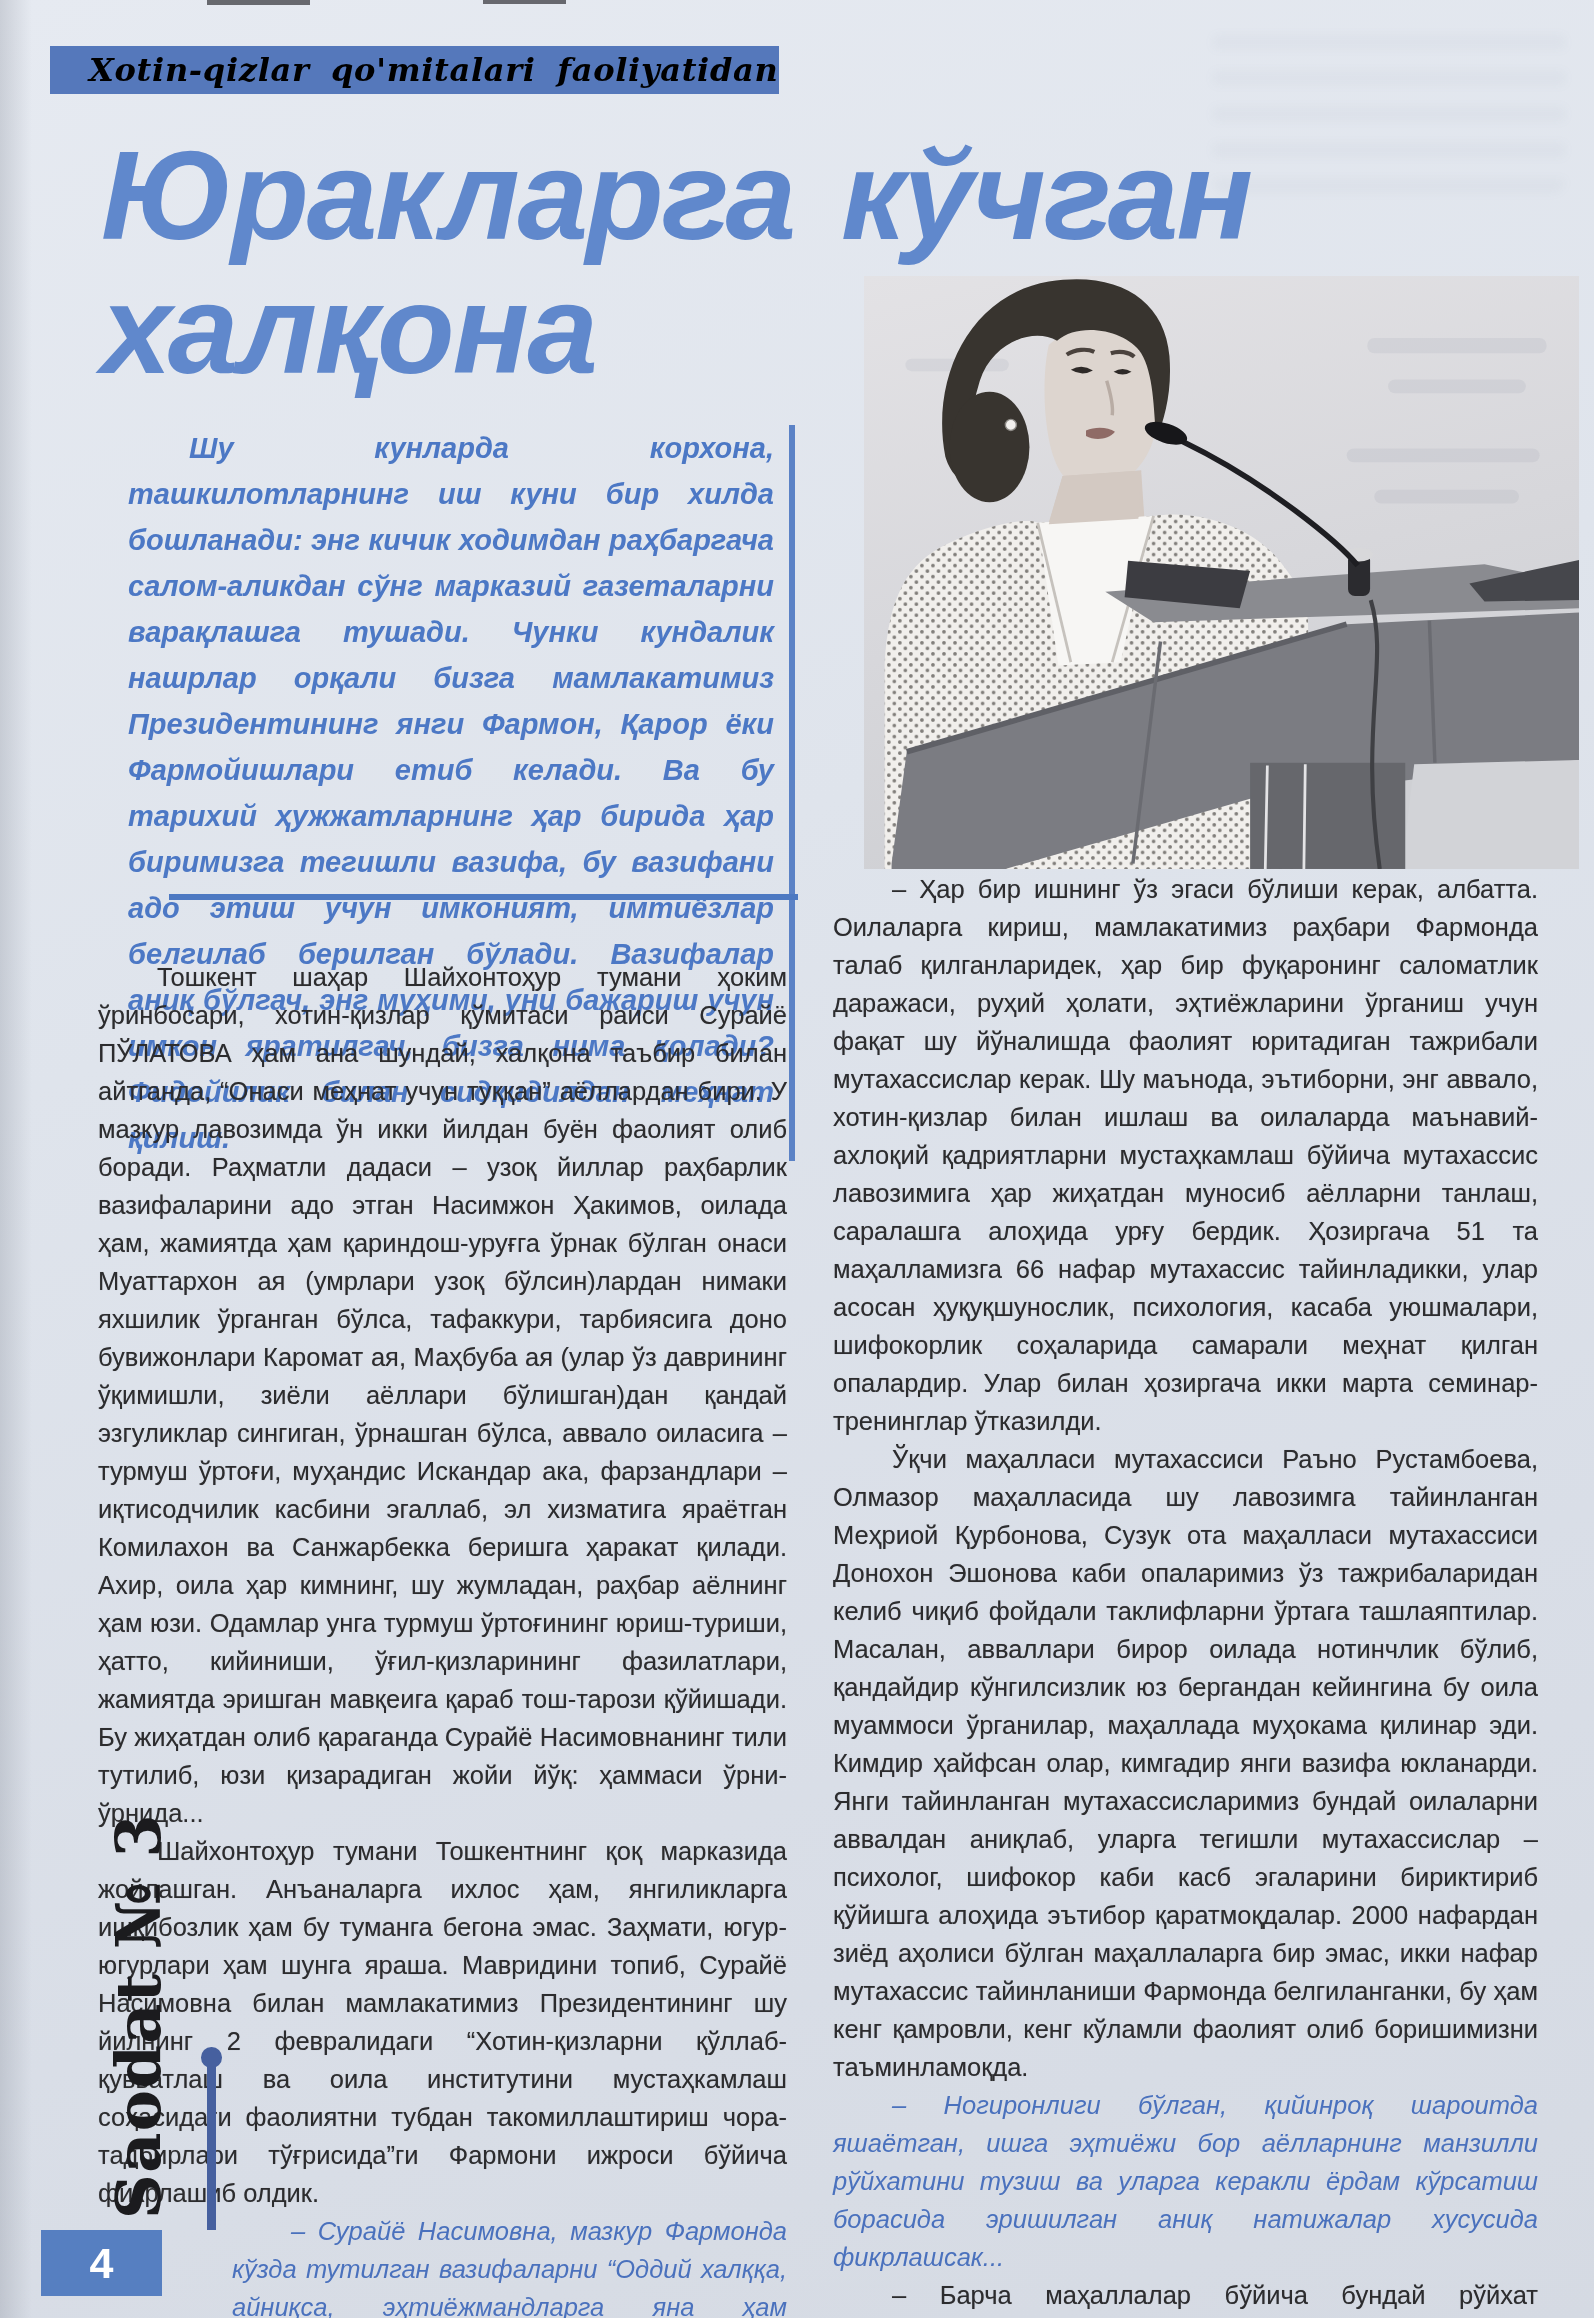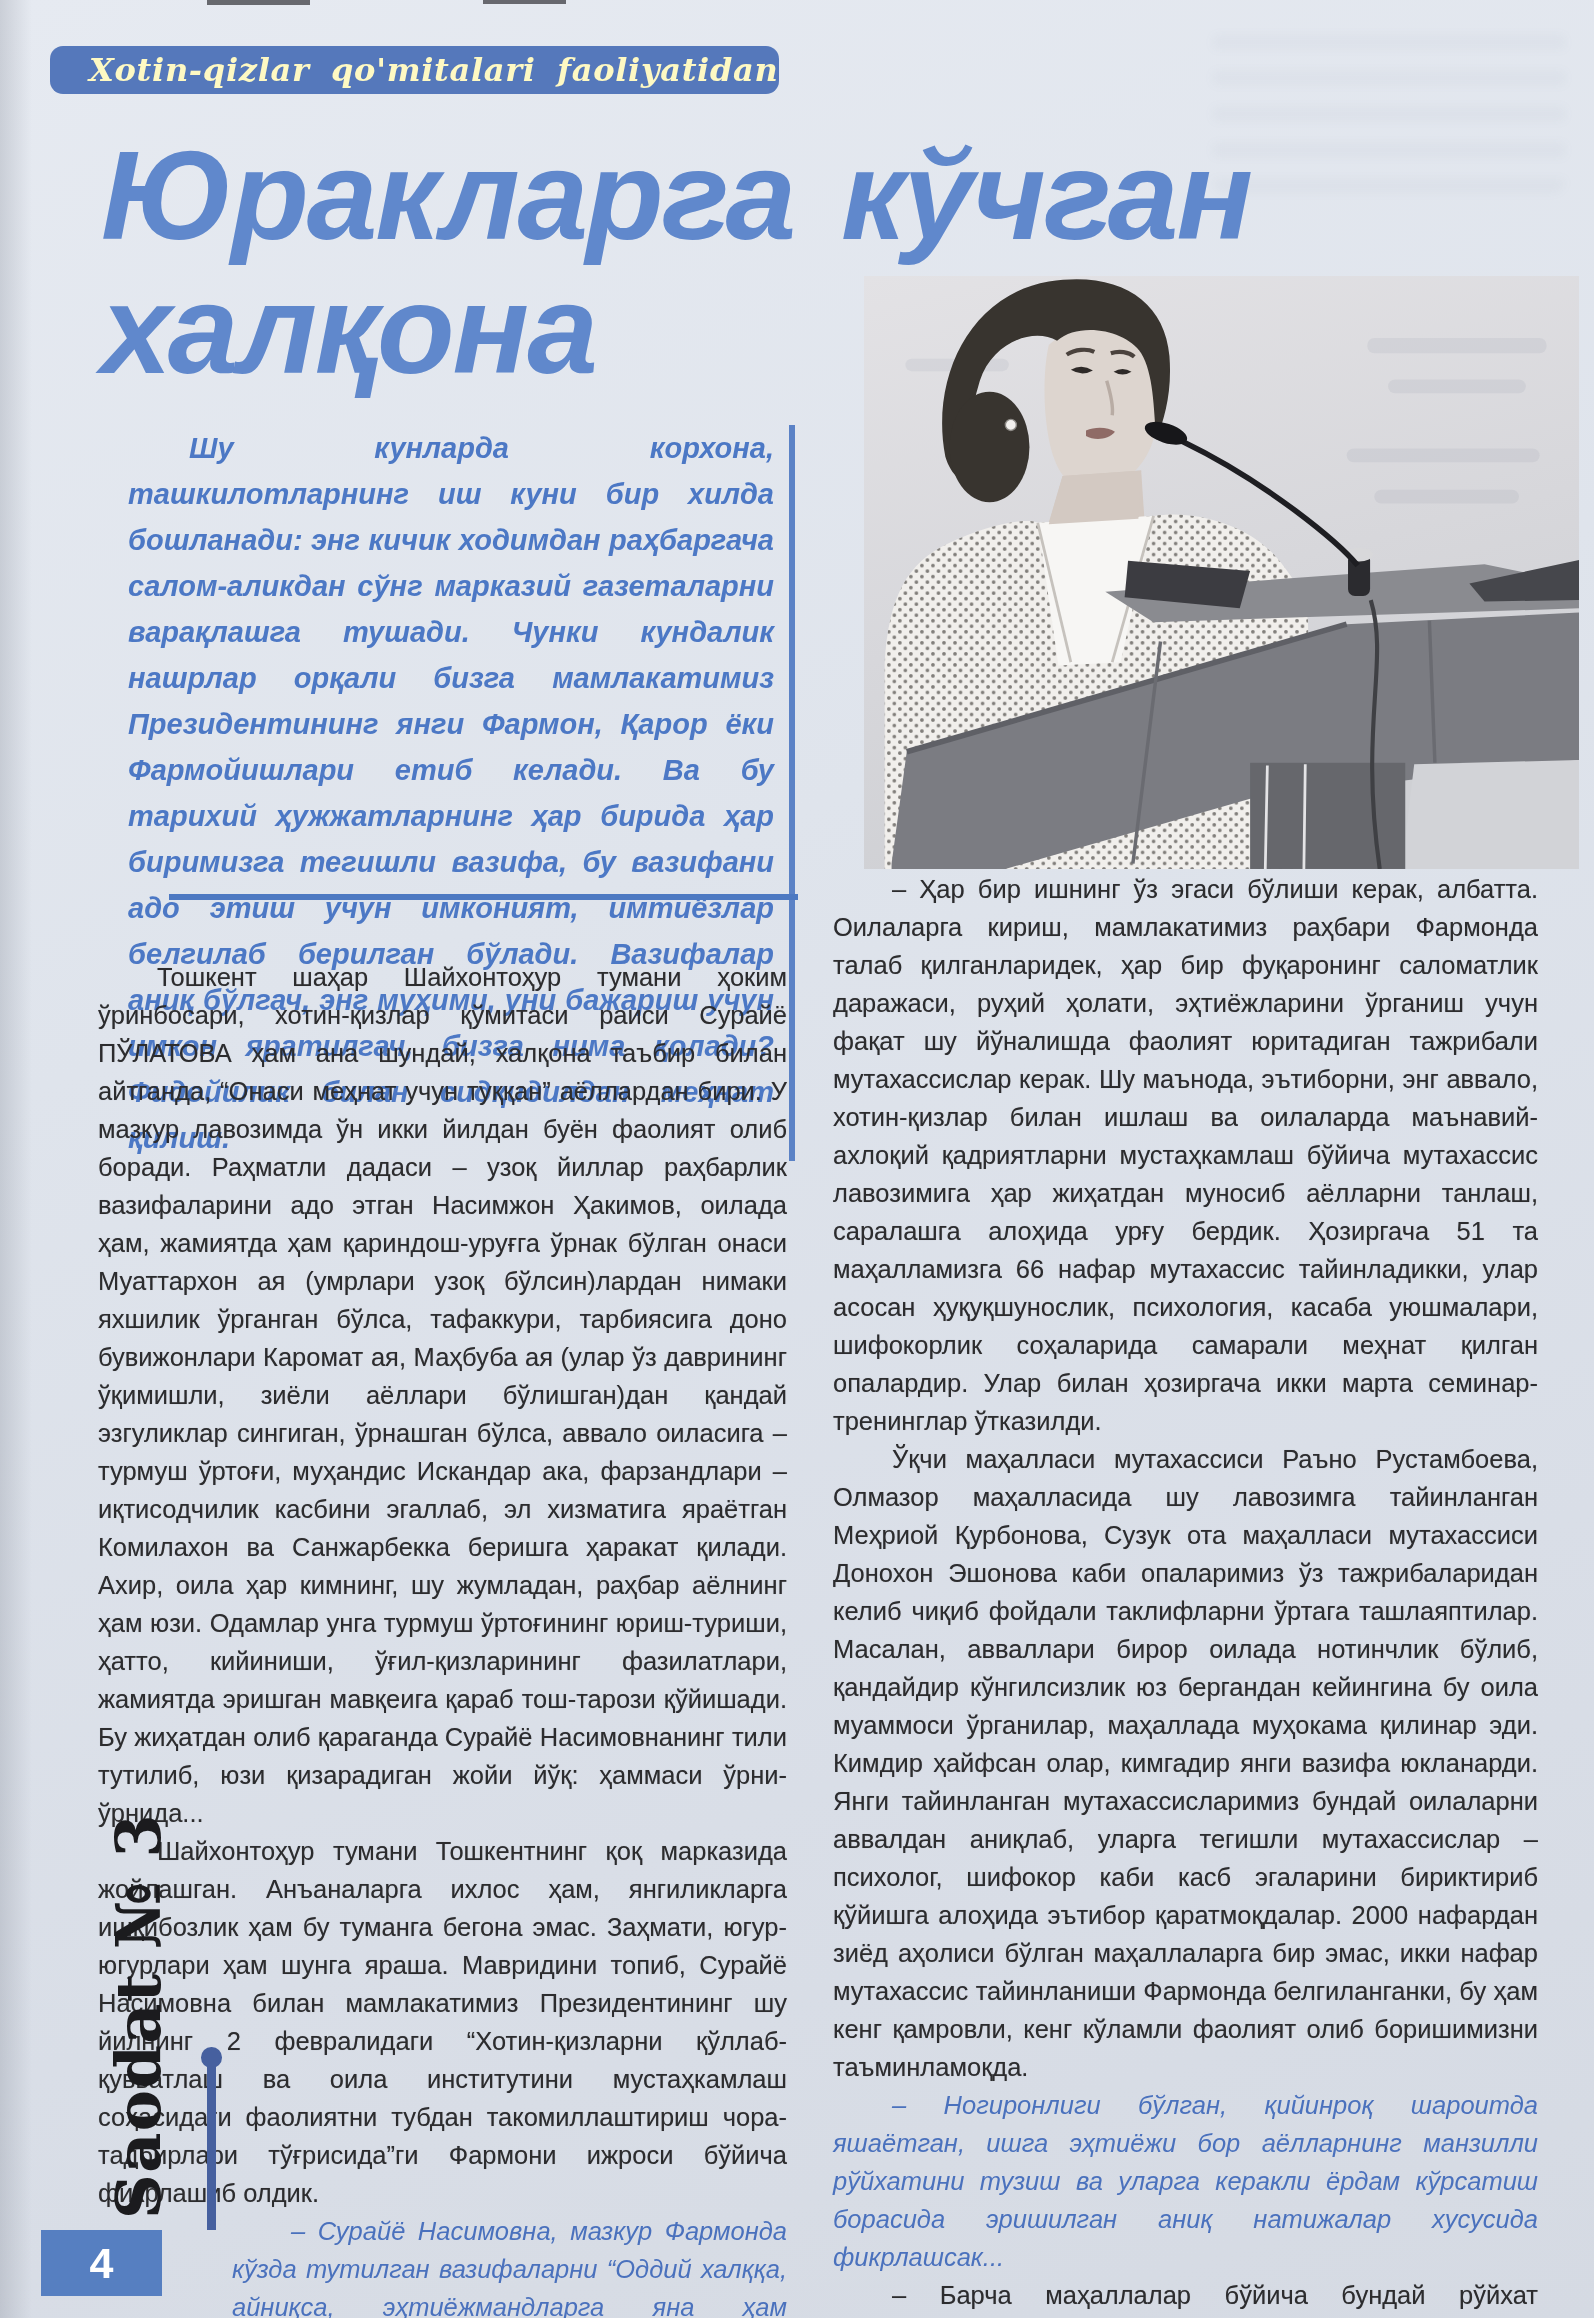--- a/index.html
+++ b/index.html
@@ -9,21 +9,21 @@
   
   .edge-shade{position:absolute;left:0;top:0;width:32px;height:2319px;
         background:linear-gradient(90deg,rgba(130,136,148,.28),rgba(130,136,148,0));}
   .top-speck{position:absolute;background:rgba(35,36,40,.65);}
   .ghost{position:absolute;filter:blur(4.8px);opacity:.5;border-radius:12.4px;
         background:repeating-linear-gradient(0deg,rgba(115,126,150,.10) 0 13.8px,rgba(115,126,150,0) 13.8px 36px);}
   
   .kicker{position:absolute;left:50px;top:46px;width:729px;height:48px;display:flex;align-items:center;
         padding-left:39px;box-sizing:border-box;
         font-family:"DejaVu Serif",serif;font-style:italic;font-weight:bold;font-size:32px;
-        color:#fef9c3;letter-spacing:0.7px;word-spacing:9.7px;border-radius:13px;}
+        color:#000000;letter-spacing:0.7px;word-spacing:9.7px;}
   
   .headline{position:absolute;left:101px;top:128px;margin:0;
         font-family:Liberation Sans, sans-serif;font-style:italic;font-weight:bold;
         font-size:127px;line-height:134px;letter-spacing:-2.1px;word-spacing:13.8px;}
   .headline span{display:block;}
   
   .intro{position:absolute;left:128px;top:425px;width:667px;box-sizing:border-box;padding-right:15px;
         font-weight:bold;font-style:italic;font-size:29px;line-height:46px;
         text-align:justify;text-indent:61px;}
   

